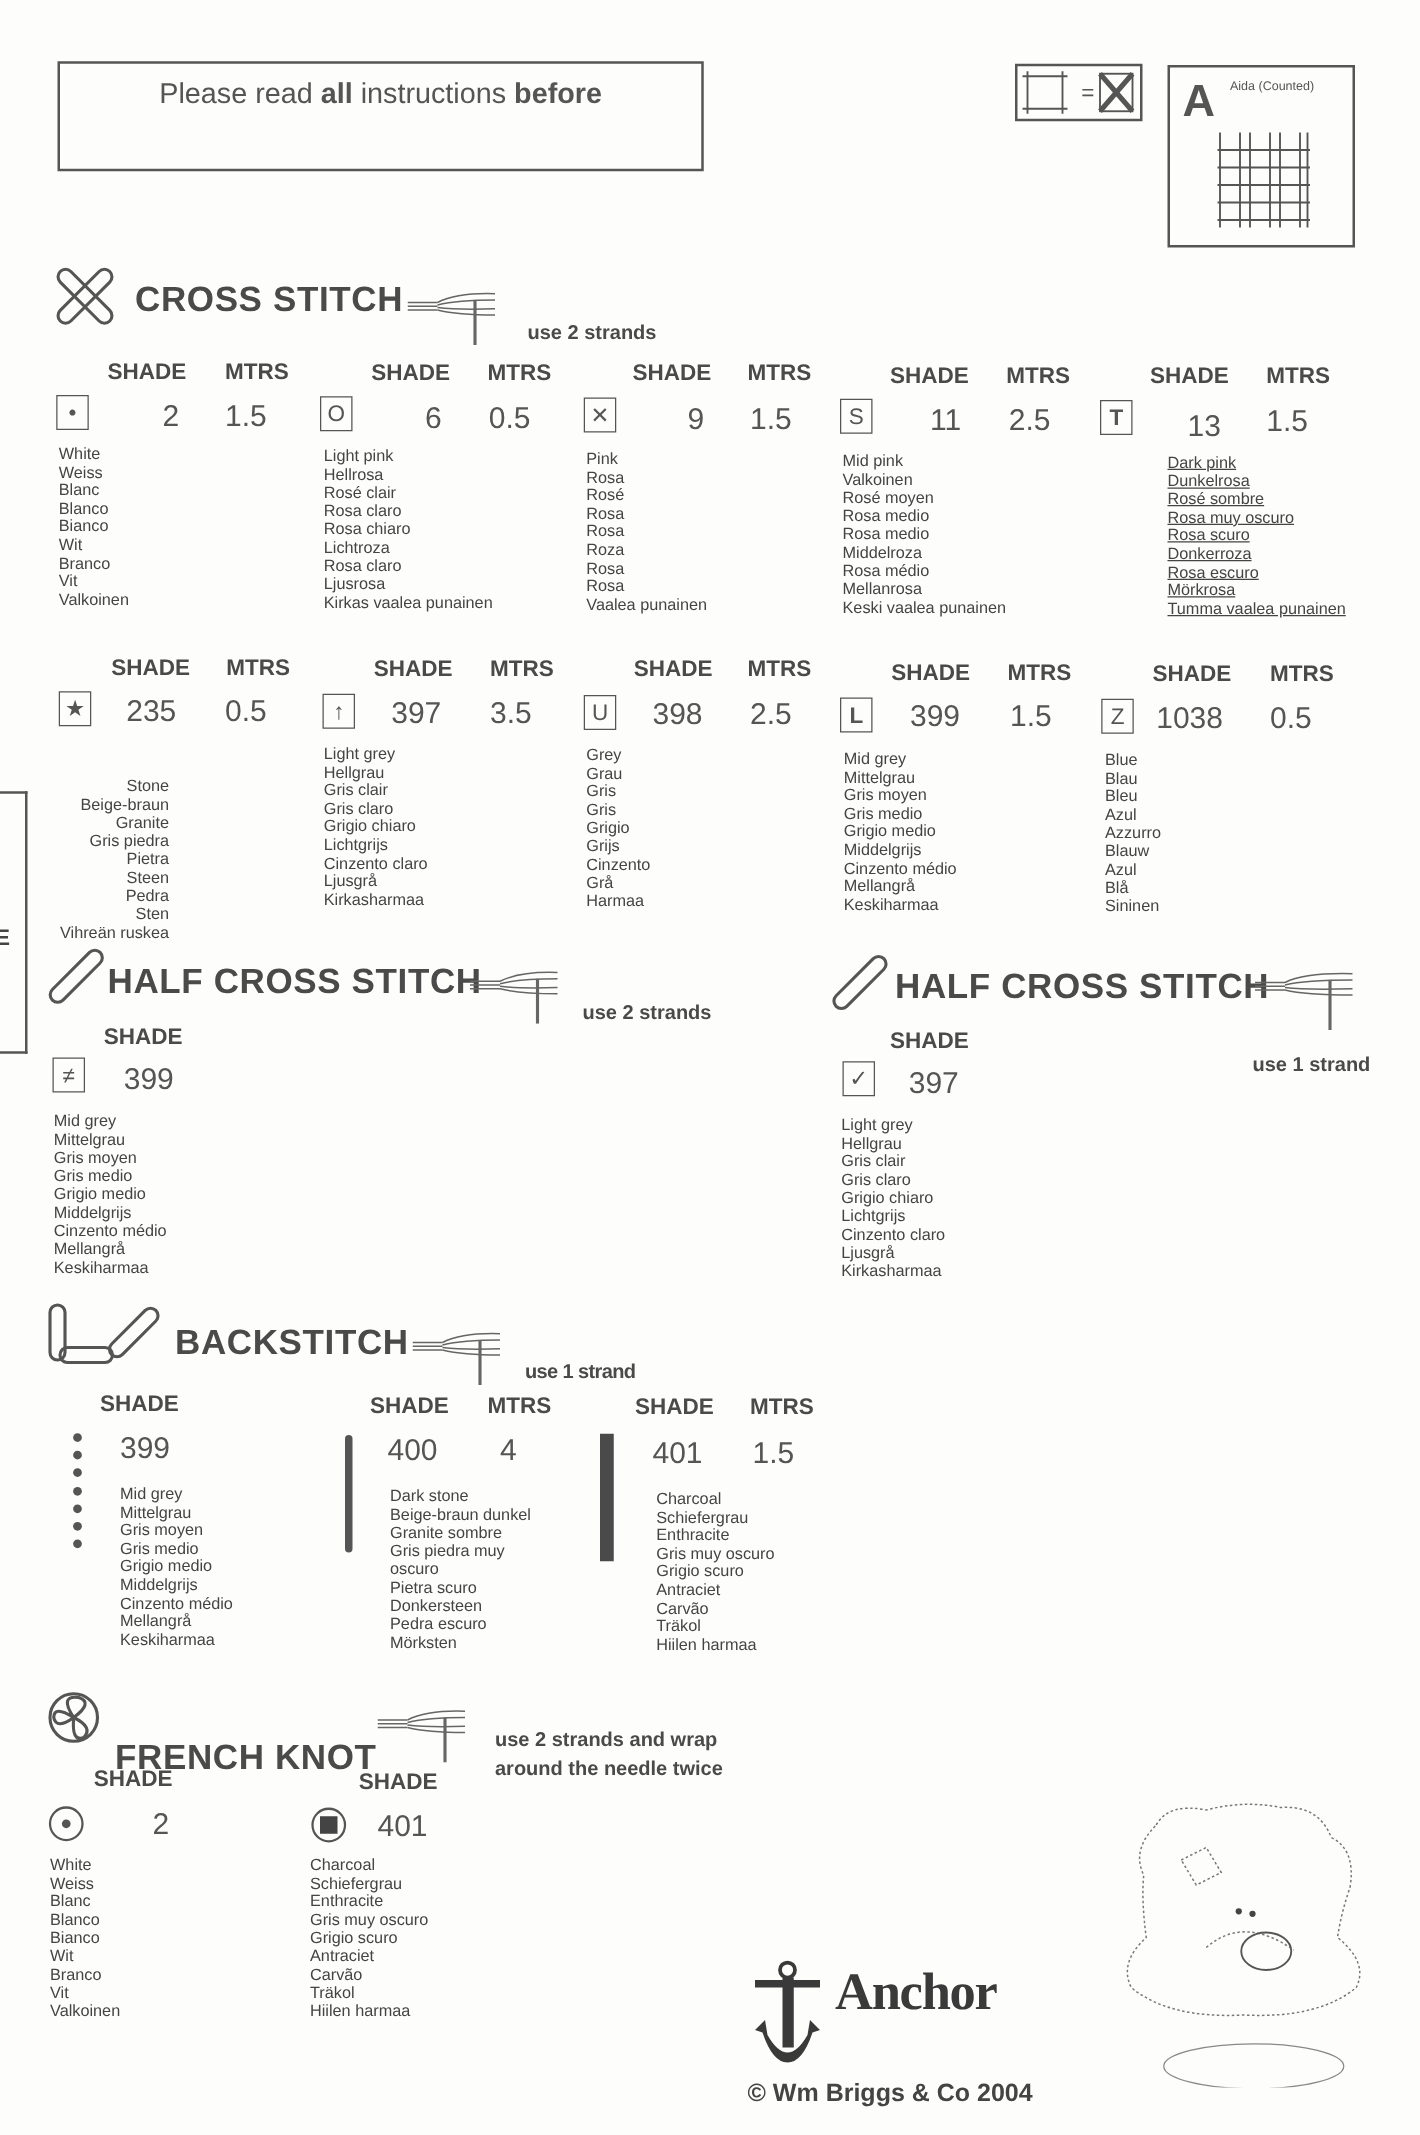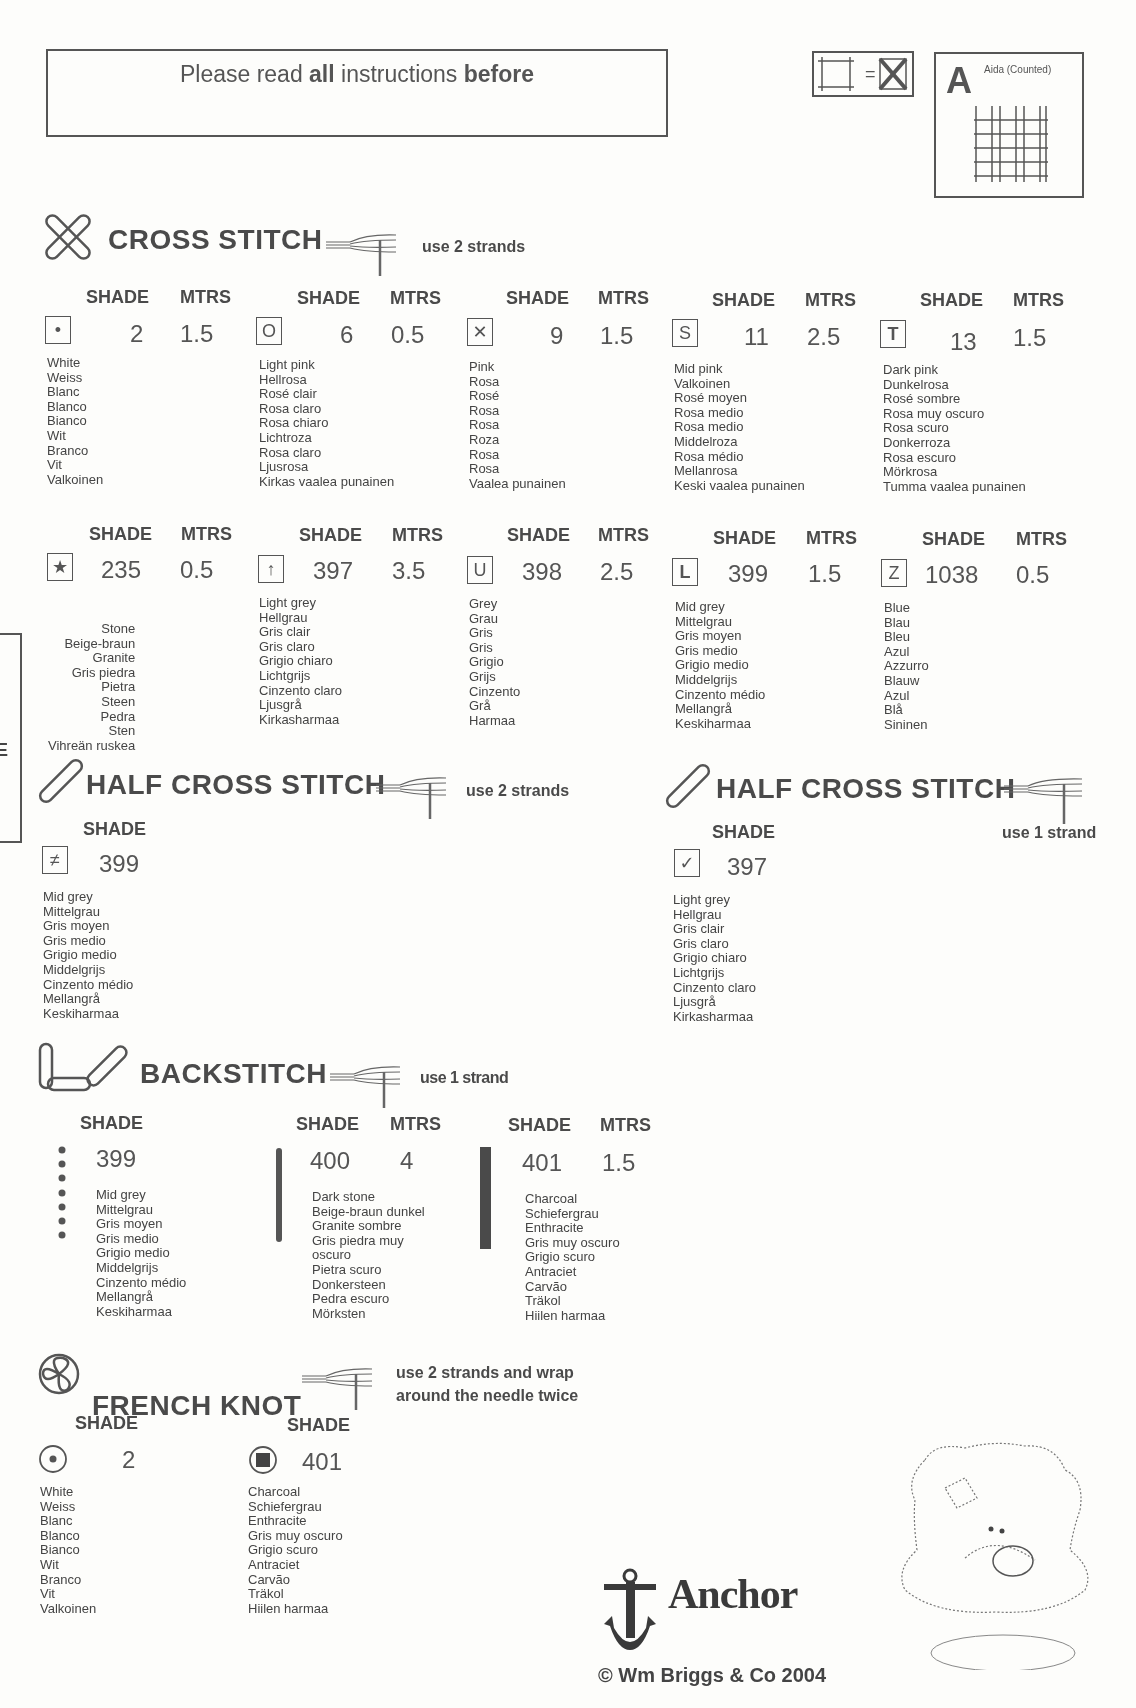--- a/index.html
+++ b/index.html
@@ -1,29 +1,29 @@
 <!DOCTYPE html>
 <html><head>
 <meta charset="utf-8">
 <style>
   * { box-sizing: border-box; margin: 0; padding: 0; }
   html, body { width: 1136px; height: 1708px; background: #fdfdfb; overflow: hidden; }
   body { position: relative; font-family: "Liberation Sans", sans-serif; color: #444; }
   .abs { position: absolute; }
 
-  .notice { left: 46px; top: 49px; width: 622px; height: 88px; border: 2px solid #555; text-align: center; padding-top: 8px; font-size: 23px; line-height: 30px; color: #555; }
+  .notice { left: 46px; top: 49px; width: 517px; height: 88px; border: 2px solid #555; text-align: center; padding-top: 8px; font-size: 23px; line-height: 30px; color: #555; }
   .notice b { font-weight: bold; }
 
   .equiv-box { left: 812px; top: 51px; width: 102px; height: 46px; border: 2px solid #555; }
   .aida-box { left: 934px; top: 52px; width: 150px; height: 146px; border: 2px solid #555; }
   .aida-letter { left: 10px; top: 6px; font-size: 36px; font-weight: bold; color: #555; }
   .aida-label { left: 48px; top: 10px; font-size: 10px; color: #555; }
 
   .sec-title { font-size: 28px; font-weight: bold; color: #4a4a4a; letter-spacing: 0.5px; white-space: nowrap; }
-  .strand-note { font-size: 16px; font-weight: bold; color: #4a4a4a; white-space: nowrap; }
+  .strand-note { font-size: 16px; font-weight: bold; color: #4a4a4a; white-space: nowrap; margin-top: 20px; }
   .hdr { font-size: 18px; font-weight: bold; color: #4a4a4a; }
   .num { font-size: 24px; color: #555; }
   .sym { width: 26px; height: 28px; border: 1.5px solid #555; display: flex; align-items: center; justify-content: center; font-size: 18px; color: #555; }
   .names { font-size: 13px; line-height: 14.6px; color: #444; white-space: nowrap; }
   .names div { display: block; }
 
   .side-tab { left: -4px; top: 633px; width: 26px; height: 210px; border: 2px solid #555; border-left: none; }
   .side-tab span { position: absolute; left: 0; top: 105px; font-size: 18px; font-weight: bold; color: #444; }
 
   .anchor-logo { left: 600px; top: 1570px; font-family: "Liberation Serif", serif; font-size: 42px; font-weight: bold; color: #3a3a3a; letter-spacing: -1px; }
@@ -151,21 +151,21 @@
     <div>Rosa medio</div>
     <div>Middelroza</div>
     <div>Rosa médio</div>
     <div>Mellanrosa</div>
     <div>Keski vaalea punainen</div>
 </div>
 
 <div class="abs sym" style="left:880px; top:320px; font-weight:bold;">T</div>
 <div class="abs num" style="left:950px; top:328px;">13</div>
 <div class="abs num" style="left:1013px; top:324px;">1.5</div>
-<div class="abs names" style="left:883px; top:363px;">
+<div class="abs names" style="left:934px; top:363px;text-decoration:underline;">
   <div>Dark pink</div>
     <div>Dunkelrosa</div>
     <div>Rosé sombre</div>
     <div>Rosa muy oscuro</div>
     <div>Rosa scuro</div>
     <div>Donkerroza</div>
     <div>Rosa escuro</div>
     <div>Mörkrosa</div>
     <div>Tumma vaalea punainen</div>
 </div>

